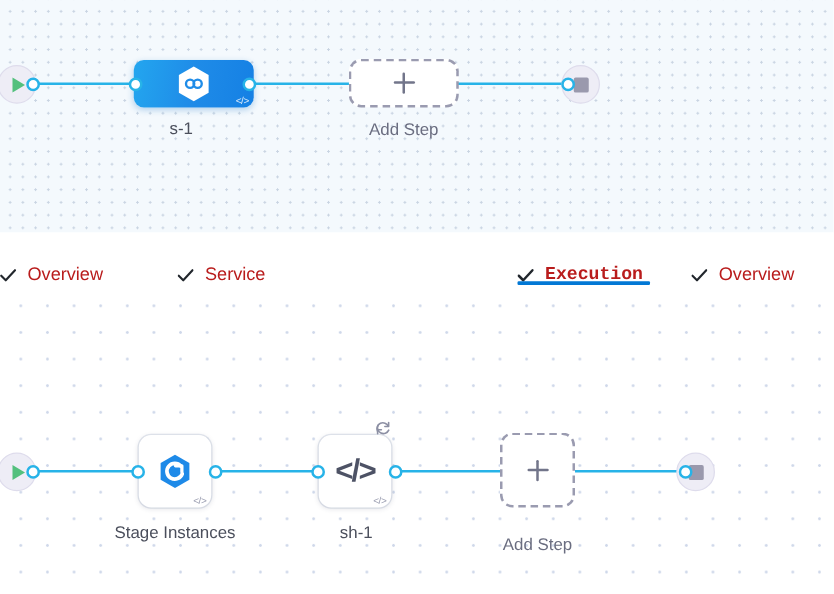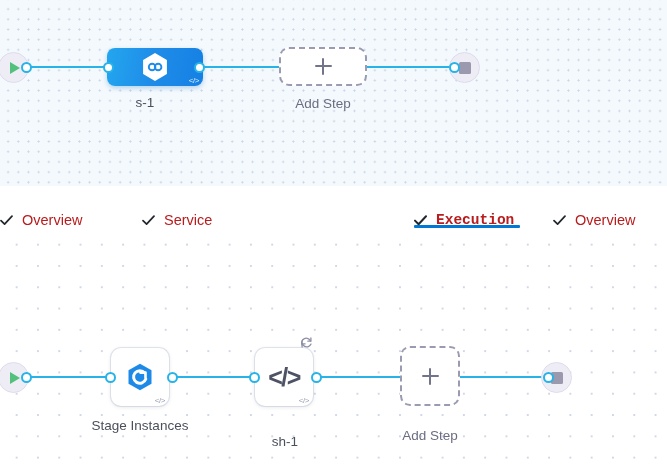--- a/index.html
+++ b/index.html
@@ -344,21 +344,21 @@
         <svg viewBox="0 0 15 15" width="15" height="15">
           <path d="M3.0 9.9 A4.6 4.6 0 0 1 11.6 6.0" fill="none" stroke="#8d90a4" stroke-width="1.3" stroke-linecap="round"></path>
           <path d="M12.0 9.1 A4.6 4.6 0 0 1 3.4 5.2" fill="none" stroke="#8d90a4" stroke-width="1.3" stroke-linecap="round"></path>
           <path d="M11.9 3.0 L11.9 6.2 L8.9 6.2" fill="none" stroke="#8d90a4" stroke-width="1.3" stroke-linecap="round" stroke-linejoin="round"></path>
           <path d="M3.1 12.0 L3.1 8.8 L6.1 8.8" fill="none" stroke="#8d90a4" stroke-width="1.3" stroke-linecap="round" stroke-linejoin="round"></path>
         </svg>
       </span>
       <span class="code-corner">&lt;/&gt;</span>
     </div>
     <div class="dot" style="left:311px; top:143.5px;"></div>
-    <div class="node-label" style="left:225px; top:206px; width:120px;">sh-1</div>
+    <div class="node-label" style="left:225px; top:190px; width:120px;">sh-1</div>
 
     <div class="add-node" style="left:400px; top:118px; width:60px; height:60px;">
       <div class="plus"></div>
     </div>
     <div class="add-label" style="left:370px; top:200px; width:120px;">Add Step</div>
 
     <div class="dot" style="left:543px; top:143.5px;"></div>
     <div class="terminal" style="left:541px; top:134px;">
       <div class="stop-sq"></div>
     </div>

